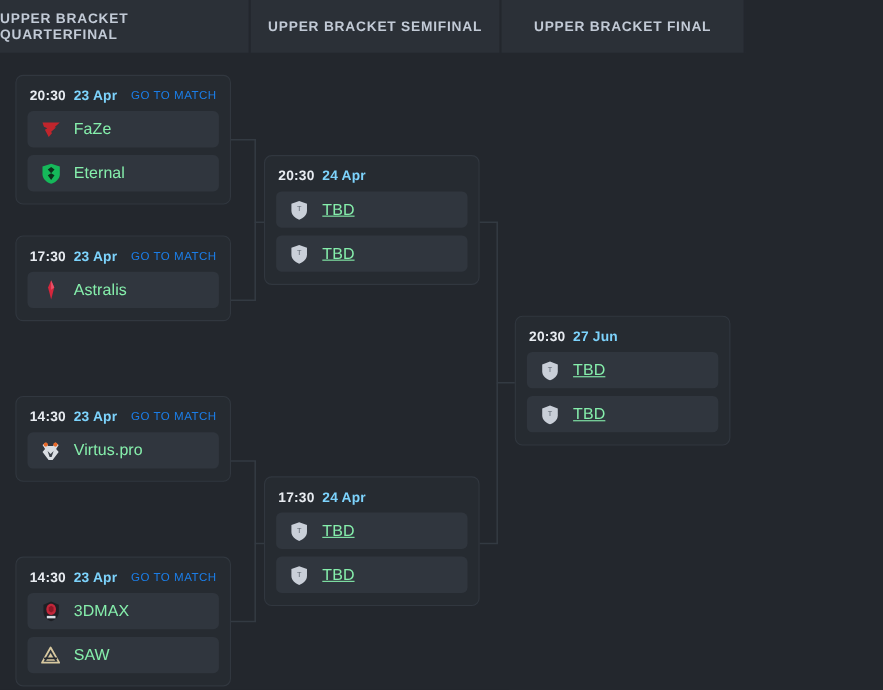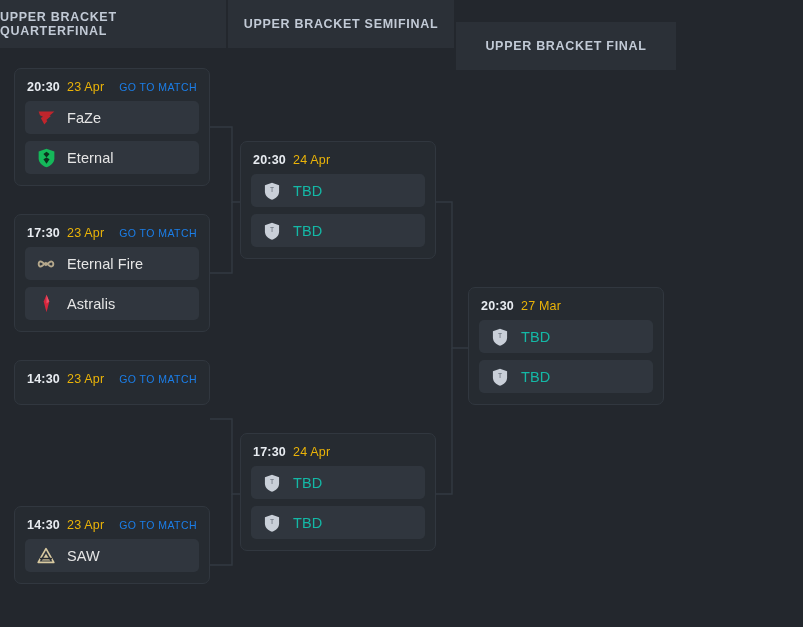--- a/index.html
+++ b/index.html
@@ -26,21 +26,21 @@
     font-weight: bold;
     letter-spacing: 0.7px;
     display: flex;
     align-items: center;
     justify-content: center;
     border-right: 2px solid #23272d;
   }
   .tab:last-child { border-right: none; }
   .tab-qf   { width: 228px; }
   .tab-sf   { width: 228px; text-align: center; }
-  .tab-f    { width: 222px; margin-top: 22px; }
+  .tab-f    { width: 222px; }
   .tab-pad  { flex: 1; background: transparent; border: none; }
 
   
   .lines { position: absolute; top: 0; left: 0; width: 803px; height: 627px; }
 
   
   .card {
     position: absolute;
     background: #262b31;
     border: 1px solid #31373f;
@@ -58,23 +58,23 @@
     margin-bottom: 6px;
     padding: 0 2px;
   }
   .mtime {
     color: #e8ecf1;
     font-size: 12.5px;
     font-weight: bold;
     letter-spacing: 0.2px;
   }
   .mdate {
-    color: #eab308;
+    color: #7dd3fc;
     font-size: 12.5px;
-    font-weight: normal;
+    font-weight: bold;
     margin-left: 7px;
     letter-spacing: 0.2px;
   }
   .gotomatch {
     margin-left: auto;
     color: #1b7ee8;
     font-size: 10.5px;
     font-weight: normal;
     letter-spacing: 0.45px;
     cursor: pointer;
@@ -93,25 +93,25 @@
   .team-logo {
     width: 22px; height: 22px;
     flex: 0 0 22px;
     display: flex;
     align-items: center;
     justify-content: center;
     margin-right: 10px;
   }
   .team-logo svg { display: block; }
   .team-name {
-    color: #e5e5e5;
+    color: #86efac;
     font-size: 14.5px;
     letter-spacing: 0.1px;
   }
-  .team-name.tbd { color: #14b8a6; }
+  .team-name.tbd { color: #86efac; text-decoration: underline; }
 </style>
 </head>
 <body>
 
 <div id="root">
 
   <div class="tabs">
     <div class="tab tab-qf">
       <span>UPPER BRACKET QUARTERFINAL</span>
     </div>
@@ -167,50 +167,64 @@
   </div>
 
   <div class="card card-qf" style="left:14px; top:214px;">
     <div class="card-head">
       <span class="mtime">17:30</span>
       <span class="mdate">23 Apr</span>
       <span class="gotomatch">GO TO MATCH</span>
     </div>
     <div class="team">
       <span class="team-logo">
-        <svg width="22" height="22" viewBox="0 0 24 24">
-          <path d="M4 12 C4 9.5 6 8.5 7.6 9.8 L11.9 13.2 L16.2 9.8 C17.9 8.5 20 9.6 20 12 C20 14.4 17.9 15.5 16.2 14.2 L11.9 10.8 L7.6 14.2 C6 15.5 4 14.5 4 12 Z" fill="none" stroke="#b5a88c" stroke-width="2.1" stroke-linecap="round"></path>
-        </svg>
-      </span>
-      <span class="team-name">Eternal Fire</span>
-    </div>
-    <div class="team">
-      <span class="team-logo">
         <svg width="21" height="21" viewBox="0 0 24 24">
           <path d="M12 2 L15.2 9.6 L12 22 L8.8 9.6 Z" fill="#d6263c"></path>
           <path d="M12 2 L15.2 9.6 L12 12 Z" fill="#e8536a"></path>
         </svg>
       </span>
       <span class="team-name">Astralis</span>
     </div>
   </div>
 
   <div class="card card-qf" style="left:14px; top:360px;">
     <div class="card-head">
       <span class="mtime">14:30</span>
       <span class="mdate">23 Apr</span>
       <span class="gotomatch">GO TO MATCH</span>
     </div>
+    <div class="team">
+      <span class="team-logo">
+        <svg width="22" height="22" viewBox="0 0 24 24">
+          <path d="M4 6 L7.5 3.5 L9.5 7 L14.5 7 L16.5 3.5 L20 6 L17.5 10 L20 13 L14 21 L10 21 L4 13 L6.5 10 Z" fill="#d9dde2"></path>
+          <circle cx="7.2" cy="5.6" r="2.1" fill="#e8692a"></circle>
+          <circle cx="16.8" cy="5.6" r="2.1" fill="#e8692a"></circle>
+          <path d="M9 12 L12 15 L15 12 L13 18 L11 18 Z" fill="#3a4048"></path>
+        </svg>
+      </span>
+      <span class="team-name">Virtus.pro</span>
+    </div>
   </div>
 
   <div class="card card-qf" style="left:14px; top:506px;">
     <div class="card-head">
       <span class="mtime">14:30</span>
       <span class="mdate">23 Apr</span>
       <span class="gotomatch">GO TO MATCH</span>
+    </div>
+    <div class="team">
+      <span class="team-logo">
+        <svg width="21" height="21" viewBox="0 0 24 24">
+          <path d="M12 2 L20 5.5 V13 C20 18 16 21.5 12 22.5 C8 21.5 4 18 4 13 V5.5 Z" fill="#1d1f24"></path>
+          <path d="M12 4.5 C15 4.5 17 7 17 10.5 C17 14 15 16 12 16 C9 16 7 14 7 10.5 C7 7 9 4.5 12 4.5 Z" fill="#c2273a"></path>
+          <path d="M9.5 8 L12 6.5 L14.5 8 L14.5 12 L12 13.5 L9.5 12 Z" fill="#8d1726"></path>
+          <rect x="7.5" y="17" width="9" height="2.6" fill="#d8dde4"></rect>
+        </svg>
+      </span>
+      <span class="team-name">3DMAX</span>
     </div>
     <div class="team">
       <span class="team-logo">
         <svg width="22" height="22" viewBox="0 0 24 24">
           <path d="M12 4 L20.5 19 L3.5 19 Z" fill="none" stroke="#d8c9a0" stroke-width="1.8" stroke-linejoin="round"></path>
           <path d="M12 9.5 L16.5 17 L7.5 17 Z" fill="#d8c9a0"></path>
           <path d="M5.5 14.8 L18.5 14.8" stroke="#23272d" stroke-width="1.7"></path>
         </svg>
       </span>
       <span class="team-name">SAW</span>
@@ -263,21 +277,21 @@
           <text x="12" y="13.5" font-size="8" font-family="Liberation Sans, sans-serif" fill="#5b636e" text-anchor="middle">T</text>
         </svg>
       </span>
       <span class="team-name tbd">TBD</span>
     </div>
   </div>
 
   <div class="card card-f" style="left:468px; top:287px;">
     <div class="card-head">
       <span class="mtime">20:30</span>
-      <span class="mdate">27 Mar</span>
+      <span class="mdate">27 Jun</span>
     </div>
     <div class="team">
       <span class="team-logo">
         <svg width="20" height="20" viewBox="0 0 24 24">
           <path d="M12 2 L20.5 5.2 V12.5 C20.5 17.5 16.5 21 12 22.5 C7.5 21 3.5 17.5 3.5 12.5 V5.2 Z" fill="#c9cfd8"></path>
           <text x="12" y="13.5" font-size="8" font-family="Liberation Sans, sans-serif" fill="#5b636e" text-anchor="middle">T</text>
         </svg>
       </span>
       <span class="team-name tbd">TBD</span>
     </div>

